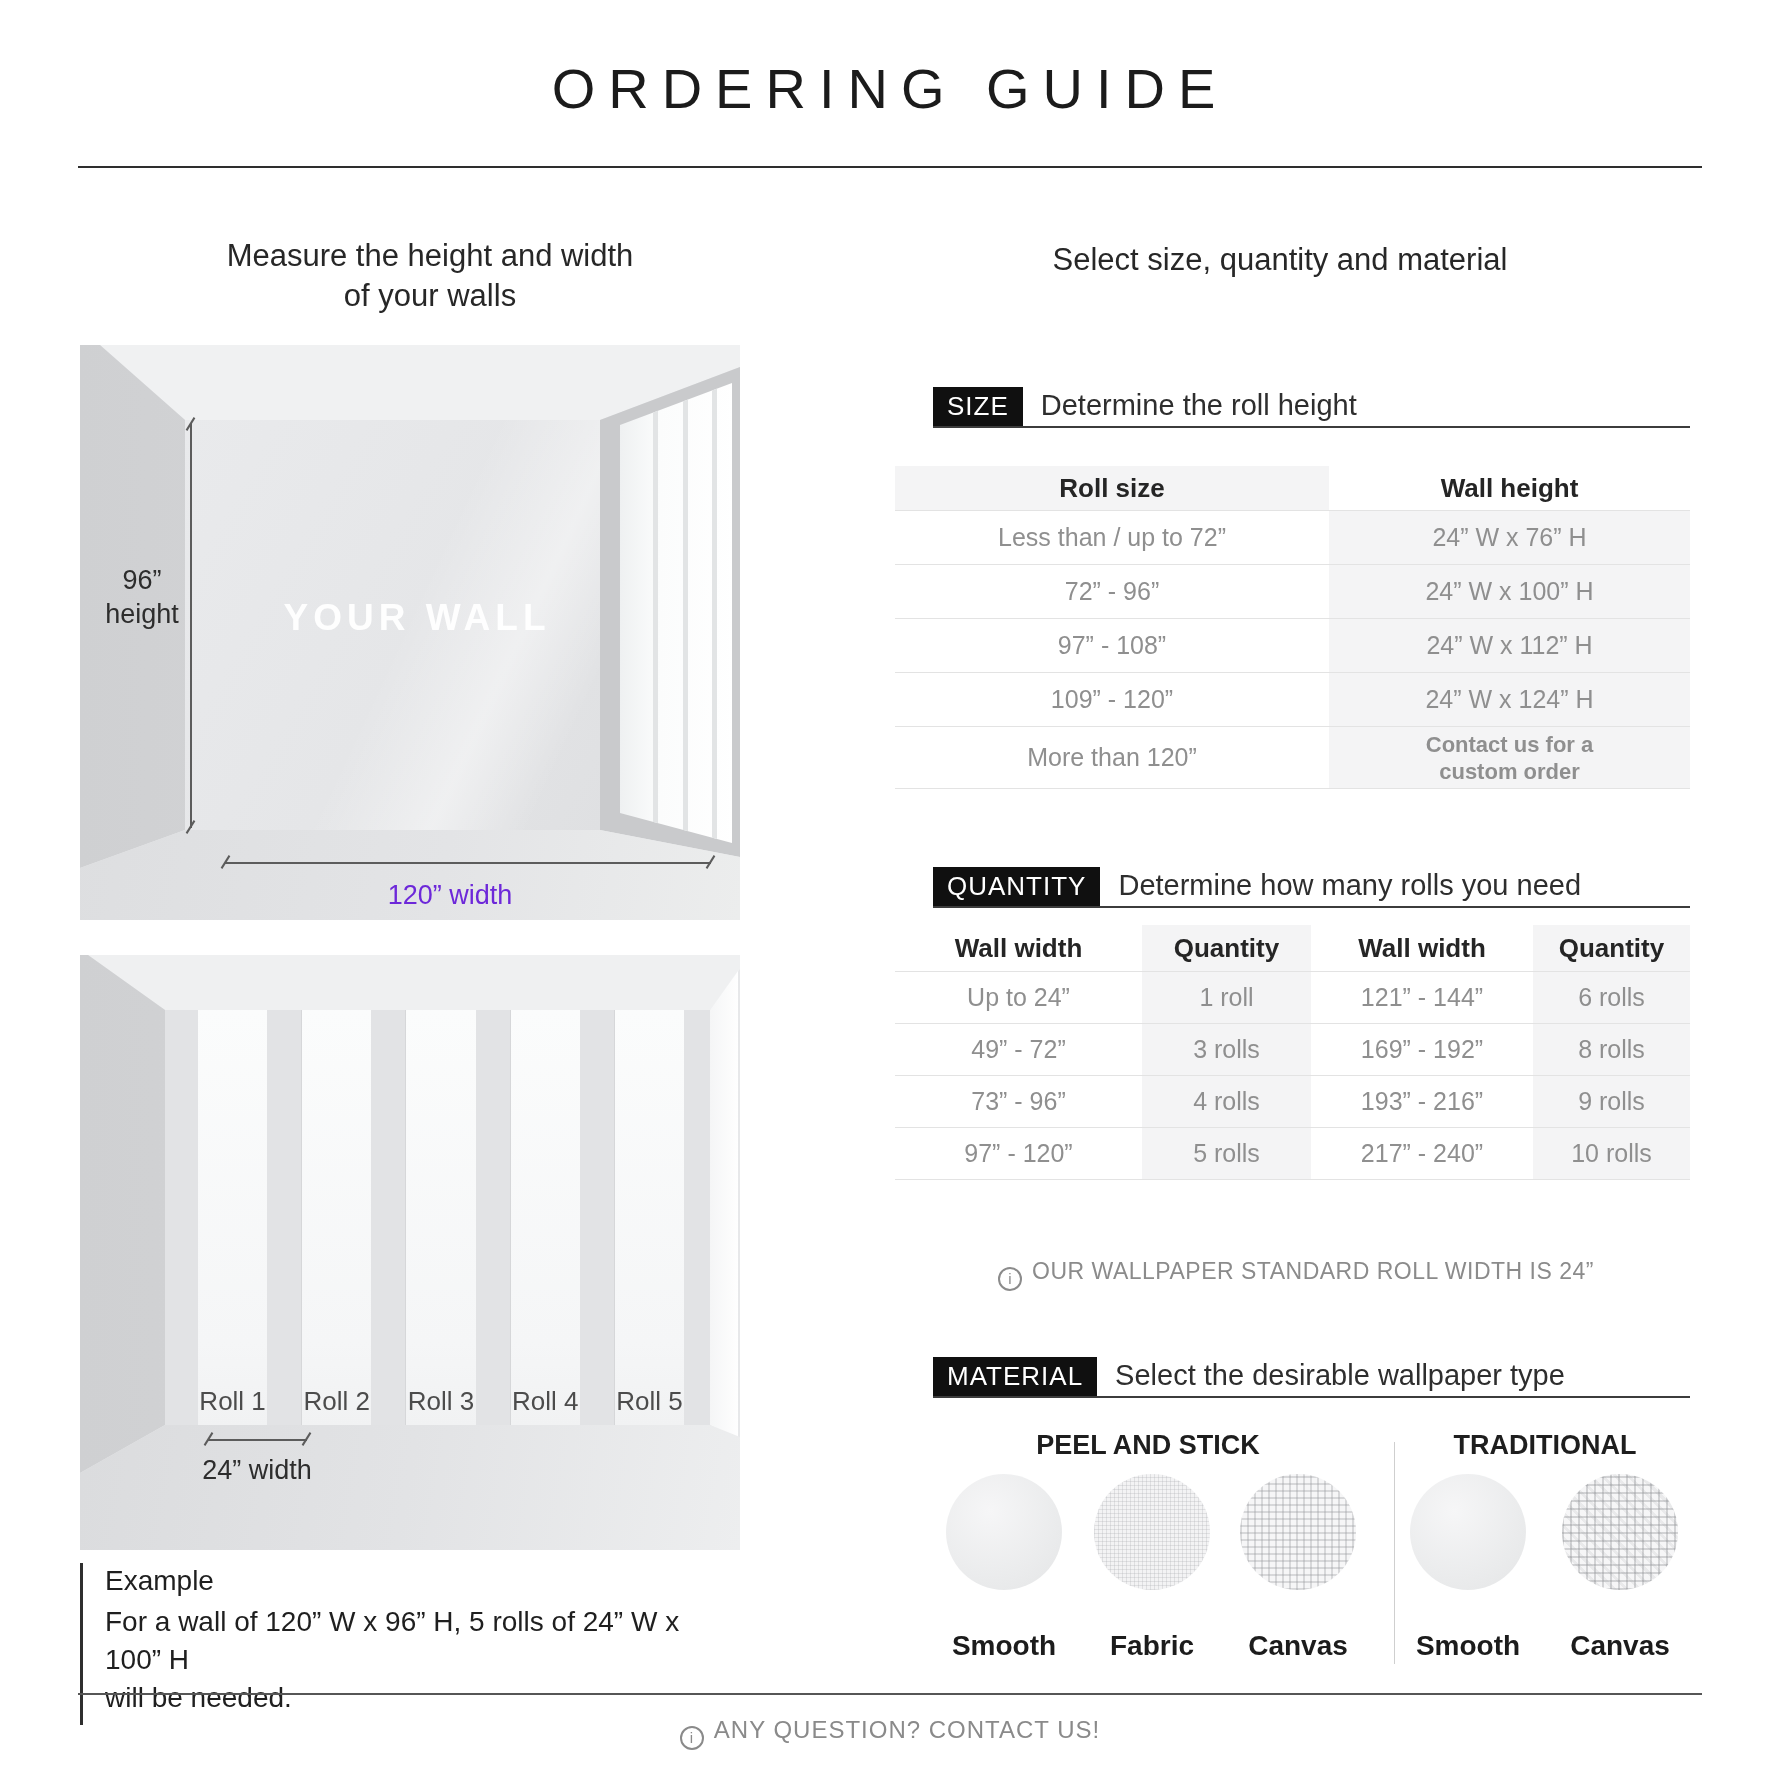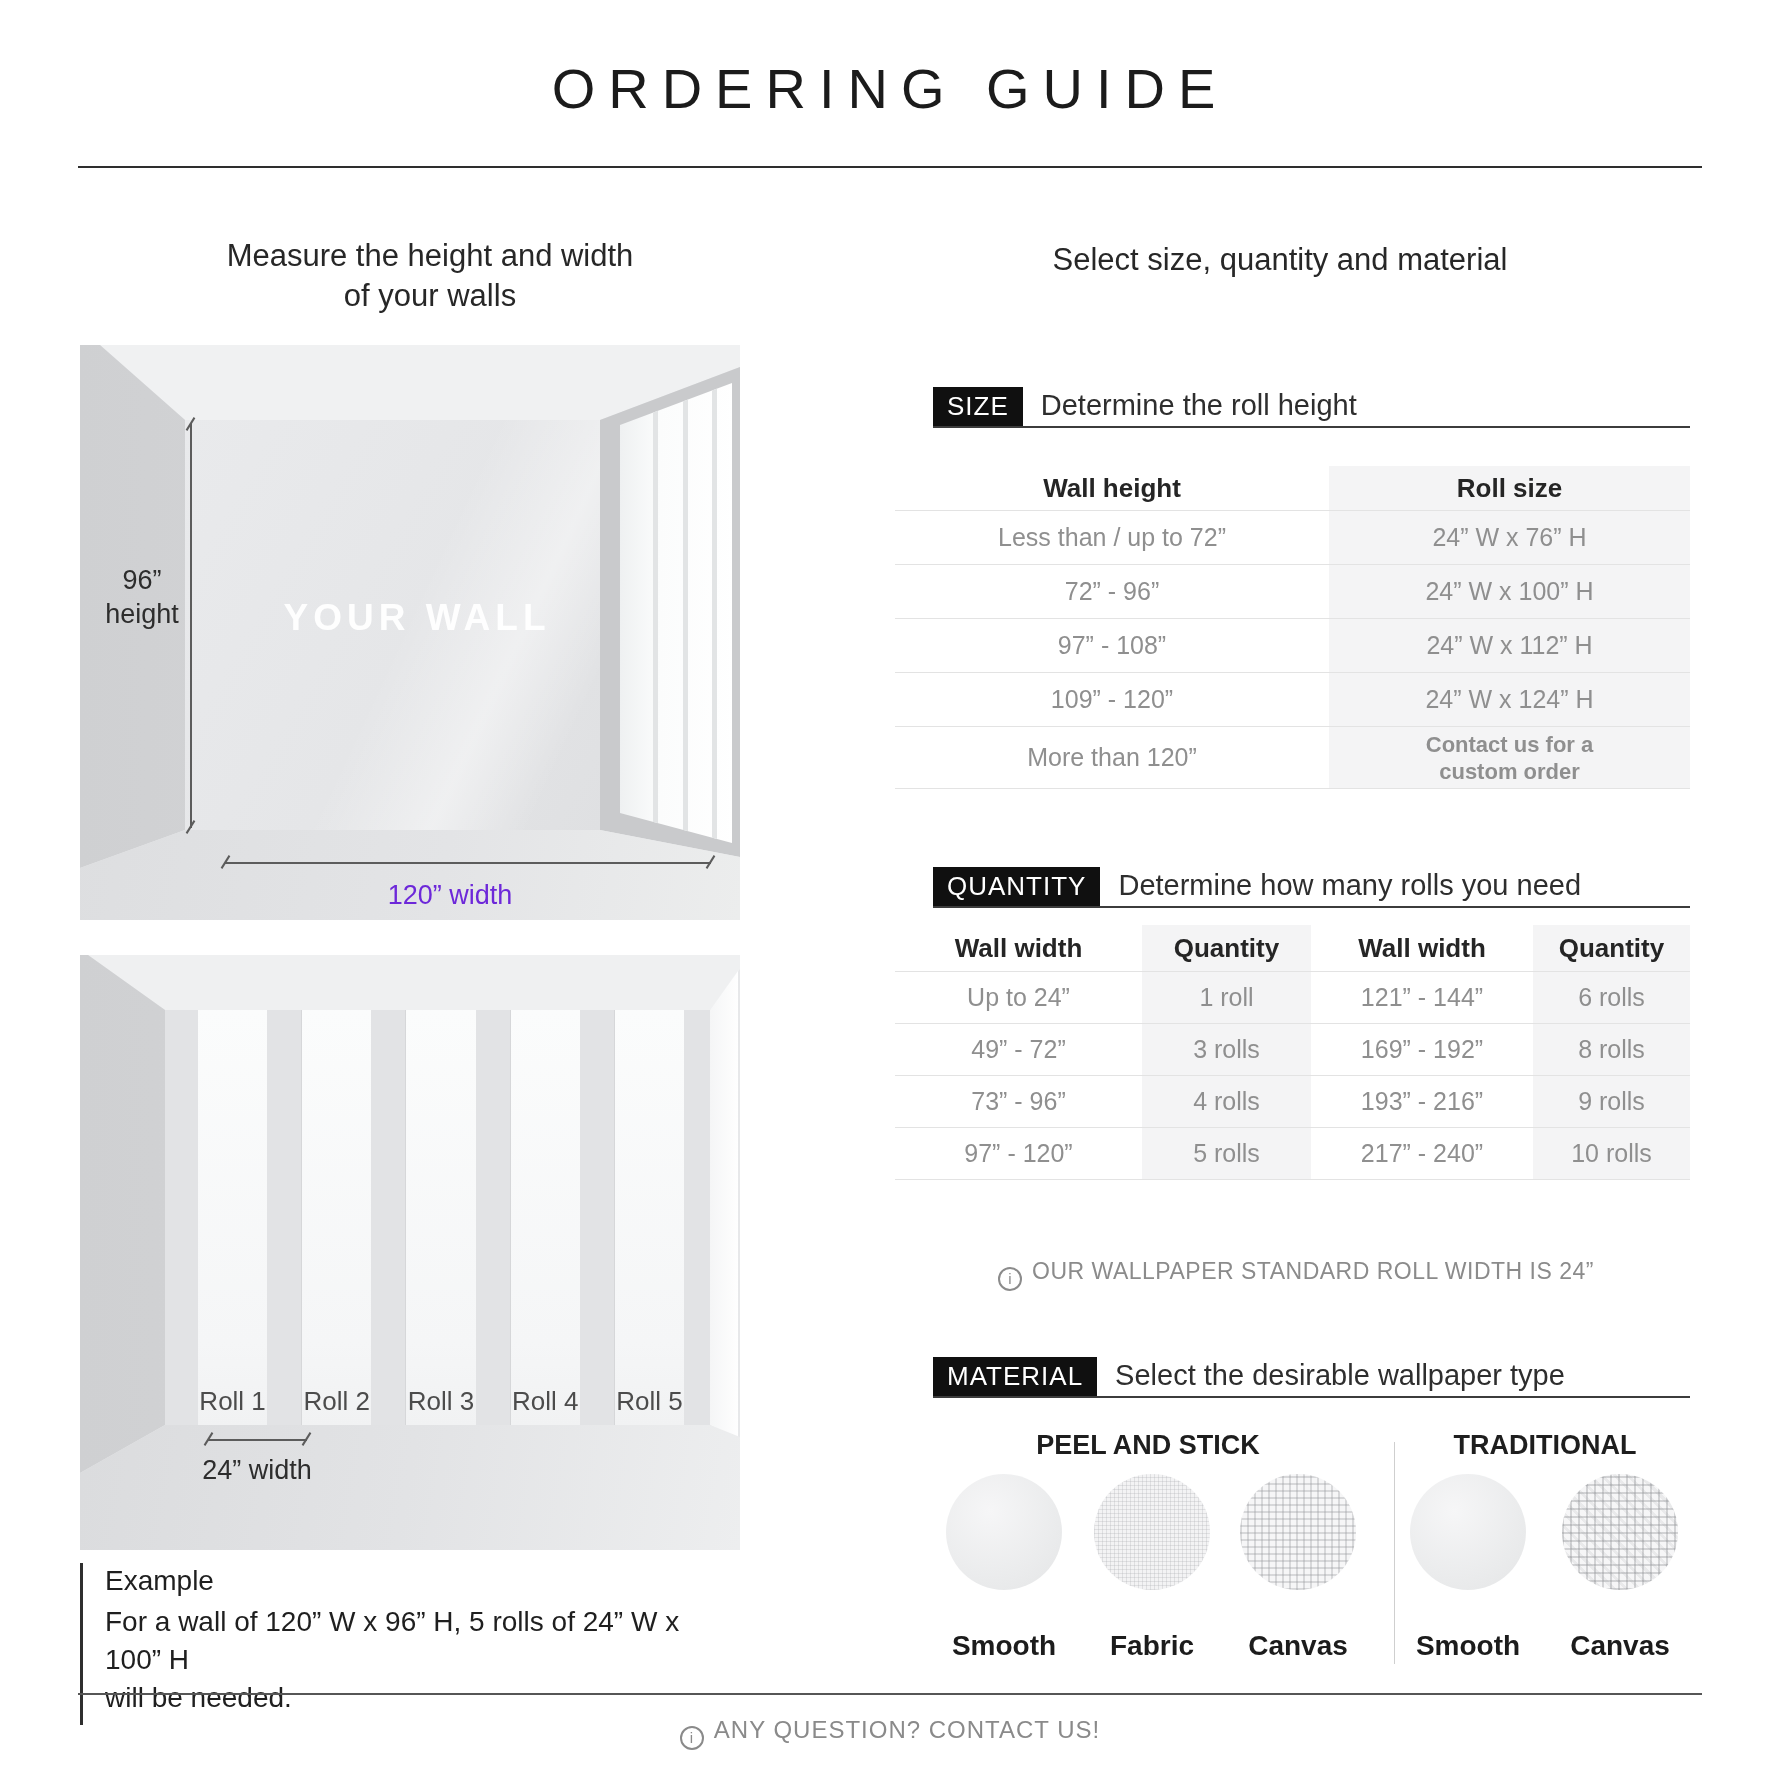--- a/index.html
+++ b/index.html
@@ -217,22 +217,22 @@
   </div>
 
   <div class="right-heading">Select size, quantity and material</div>
 
   <div class="section-header hdr-size">
     <div class="badge">SIZE</div>
     <div class="section-subtitle">Determine the roll height</div>
   </div>
   <div class="tbl size-tbl">
     <div class="trow hd">
+      <div class="cell head stripe">Roll size</div>
       <div class="cell head">Wall height</div>
-      <div class="cell head stripe">Roll size</div>
     </div>
     <div class="trow">
       <div class="cell val">Less than / up to 72”</div>
       <div class="cell val stripe">24” W x 76” H</div>
     </div>
     <div class="trow">
       <div class="cell val">72” - 96”</div>
       <div class="cell val stripe">24” W x 100” H</div>
     </div>
     <div class="trow">

